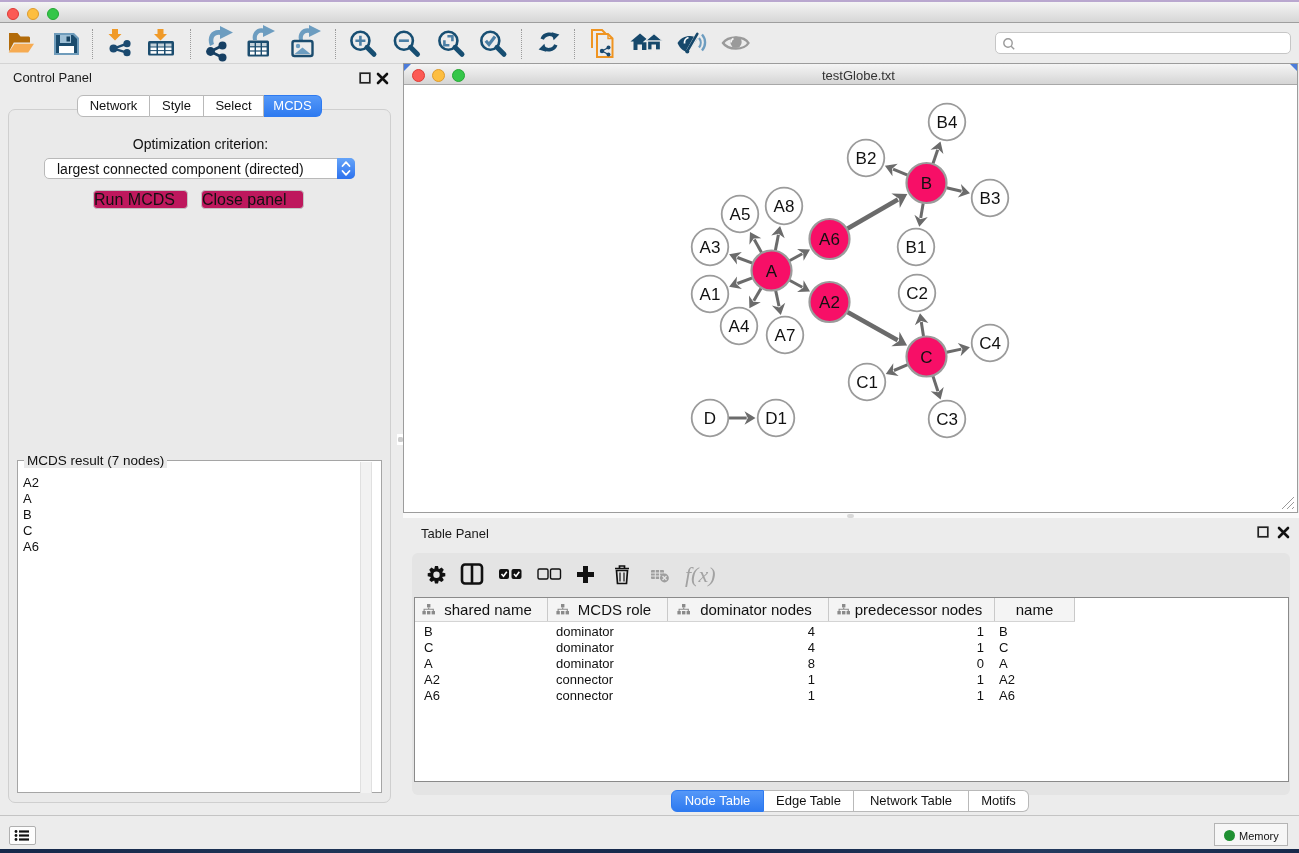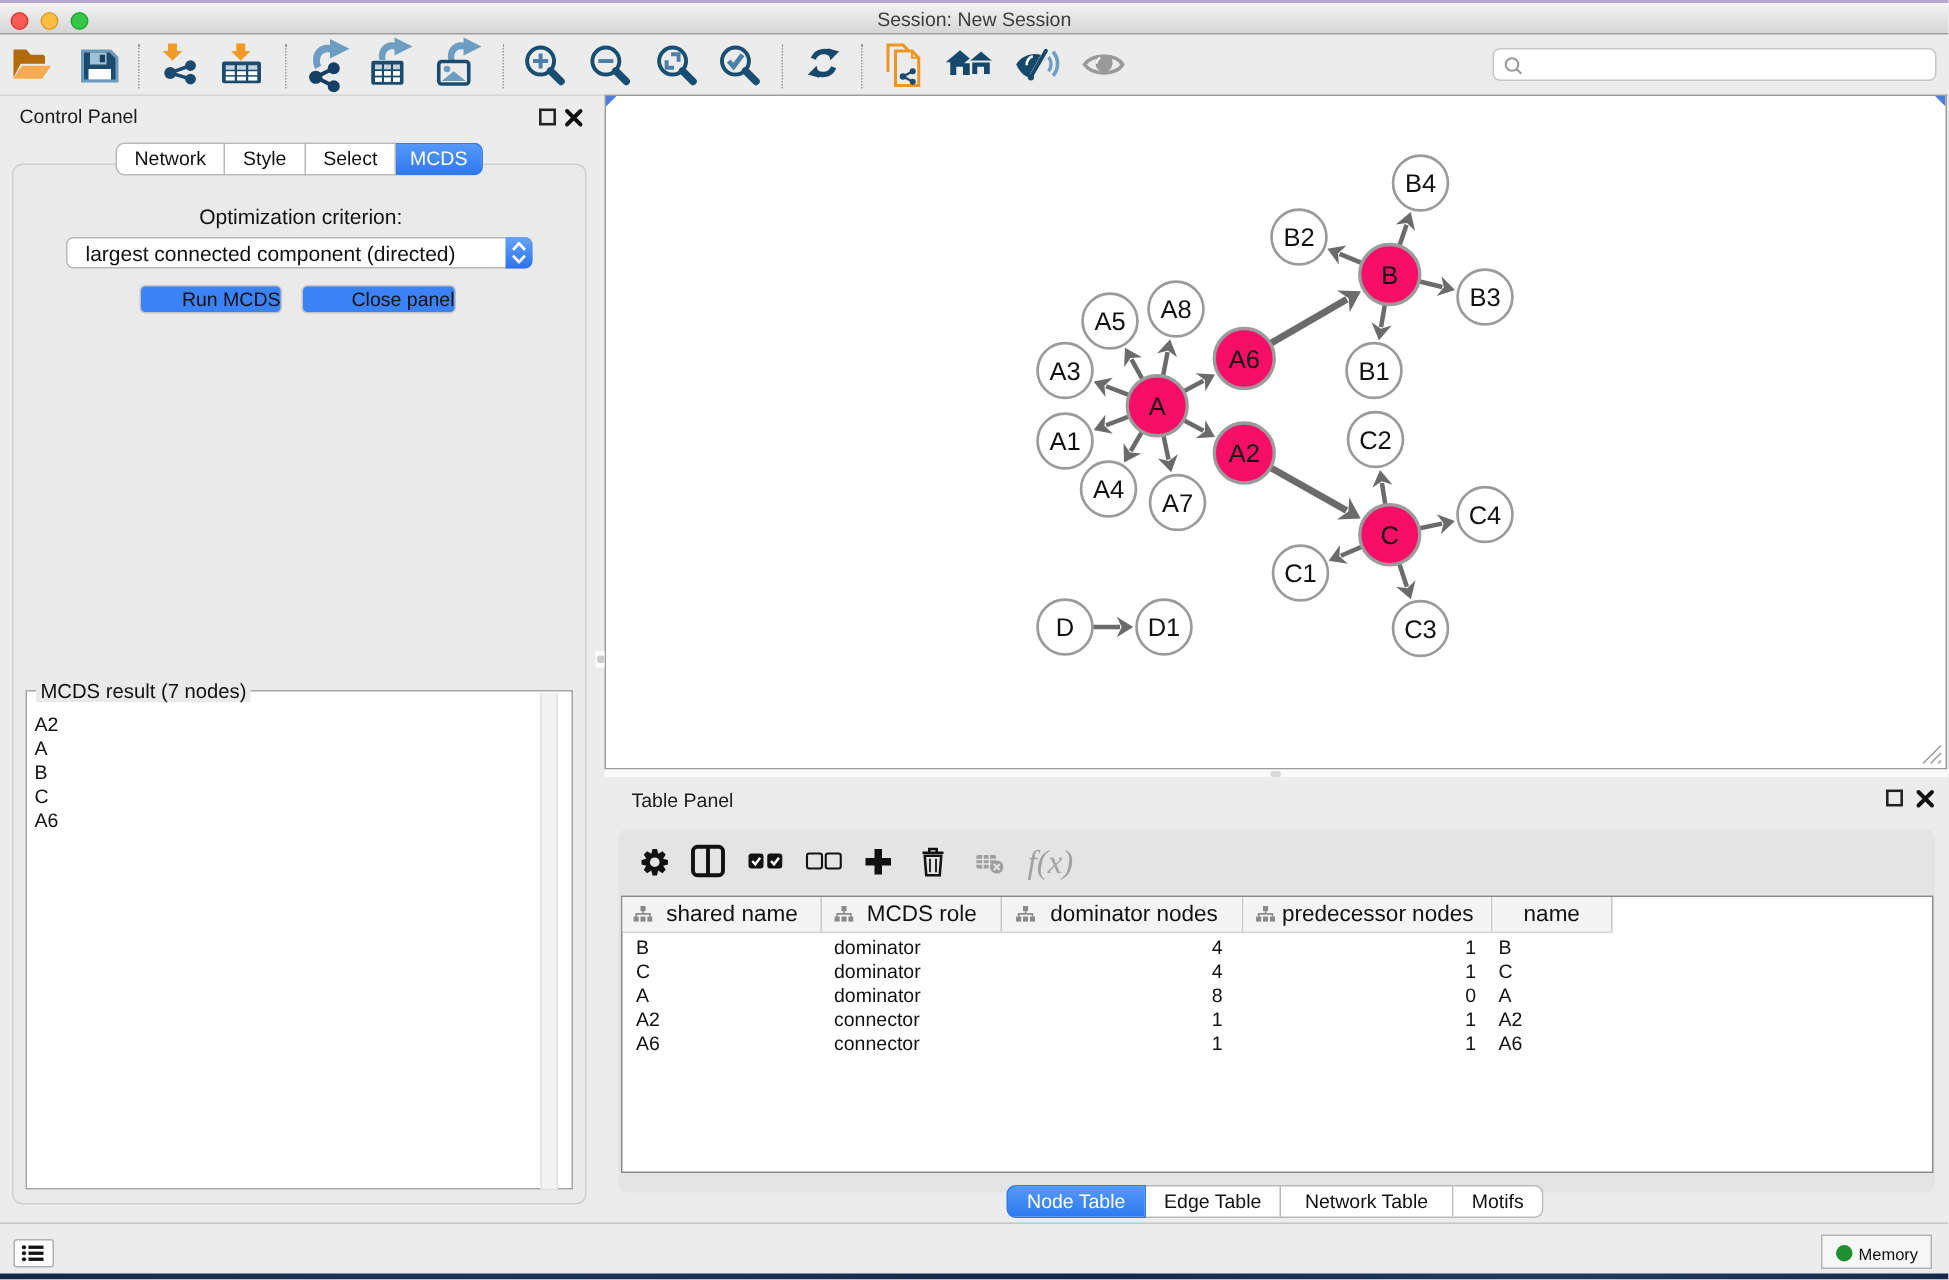--- a/index.html
+++ b/index.html
@@ -27,22 +27,22 @@
   border-left:none; padding:2px 0 3px; text-align:center; }
 .tab.first { border-left:1px solid #b9b9b9; border-radius:6px 0 0 6px; }
 .tab.last { border-radius:0 6px 6px 0; }
 .tab.sel { background:linear-gradient(#5598f8,#2e7af0); color:#fff; border-color:#2e7af0; }
 #optlabel { left:9px; top:136px; width:383px; text-align:center; font-size:14px; color:#111; }
 #dropdown { left:44px; top:158px; width:311px; height:21px; background:#fff;
   border:1px solid #b9b9b9; border-radius:5px; font-size:14px; color:#111; }
 #dropdown .txt { position:absolute; left:12px; top:2px; }
 #dropdown .spin { position:absolute; right:-1px; top:-1px; width:18px; height:21px;
   background:linear-gradient(#65a4f9,#2d72ee); border-radius:0 5px 5px 0; }
-.btn { position:absolute; height:19px; background:#3b82f6; border:1px solid #c3c3c3;
-  border-radius:4px; font-size:13px; color:#111; text-align:right; line-height:17px; }
+.btn { position:absolute; height:19px; background:#be185d; border:1px solid #c3c3c3;
+  border-radius:4px; font-size:16px; color:#111; text-align:left; line-height:17px; }
 #fieldset { left:17px; top:460px; width:365px; height:333px; background:#fff;
   border:1px solid #a5a5a5; }
 #fieldset .legend { position:absolute; left:6px; top:-8px; background:#eaeaea;
   padding:0 3px; font-size:13.5px; color:#111; }
 #fieldset .item { position:absolute; left:5px; font-size:13px; color:#111; }
 #fieldset .sbtrack { position:absolute; right:9px; top:1px; width:12px; height:331px;
   background:#f2f2f2; border-left:1px solid #e0e0e0; border-right:1px solid #e0e0e0; }
 
 #netwin { left:403px; top:63px; width:895px; height:450px; background:#fff;
   border:1px solid #9c9c9c; }
@@ -66,21 +66,20 @@
   background:#fdfdfd; border:1px solid #b0b0b0; border-radius:2px; }
 #membtn { position:absolute; left:1214px; top:7px; width:74px; height:23px;
   background:#f6f6f6; border:1px solid #b4b4b4; font-size:11px; color:#111; }
 </style></head>
 <body>
 <div id="purpletop" class="abs"></div>
 <div id="titlebar" class="abs">
   <div class="light" style="left:7px;top:6px;width:12px;height:12px;background:#fc5a54;border:0.5px solid #dd3b35;"></div>
   <div class="light" style="left:27px;top:6px;width:12px;height:12px;background:#fdbe40;border:0.5px solid #de9b2d;"></div>
   <div class="light" style="left:47px;top:6px;width:12px;height:12px;background:#35c649;border:0.5px solid #24a834;"></div>
-  <div class="t">Session: New Session</div>
 </div>
 <div id="toolbar" class="abs">
   <svg width="780" height="40" viewBox="0 0 780 40" style="position:absolute;left:0;top:0">
 
     <g>
       <path d="M9 9 L17.5 9 L20.5 12.5 L29 12.5 L30 13.5 L30 18.5 L13.8 18.5 L9 27.5 Z" fill="#b26b0a"></path>
       <path d="M14.6 19.8 L34 19.8 L28.2 28.5 L8.6 28.5 Z" fill="#f6ab52"></path>
     </g>
 
     <g>
@@ -258,20 +257,26 @@
   <div class="item" style="top:78px">A6</div>
 </div>
 
 <div id="netwin" class="abs">
   <svg style="position:absolute;left:0;top:0;z-index:5" width="7" height="7">
       <path d="M0 0 L7 0 L0 7 Z" fill="#3a6fd8" opacity="0.9"></path>
     </svg>
 <svg style="position:absolute;right:0;top:0;z-index:5" width="7" height="7">
       <path d="M0 0 L7 0 L7 7 Z" fill="#3a6fd8" opacity="0.9"></path>
     </svg>
+<div id="nettitle">
+    <div class="light" style="left:8px;top:5px;width:13px;height:13px;background:#fc5a54;border:0.5px solid #dd3b35;"></div>
+    <div class="light" style="left:28px;top:5px;width:13px;height:13px;background:#fdbe40;border:0.5px solid #de9b2d;"></div>
+    <div class="light" style="left:48px;top:5px;width:13px;height:13px;background:#35c649;border:0.5px solid #24a834;"></div>
+    <div class="t">testGlobe.txt</div>
+  </div>
   <svg id="graph" style="position:absolute;left:0;top:22px" width="893" height="427" viewBox="0 0 893 427" font-family="Liberation Sans, sans-serif">
 <line x1="529.0" y1="77.6" x2="533.7" y2="63.8" stroke="#6b6b6b" stroke-width="3"></line>
 <polygon points="536.5,55.4 539.4,68.0 534.0,62.7 526.5,63.7" fill="#6b6b6b"></polygon>
 <line x1="503.6" y1="89.2" x2="489.1" y2="83.2" stroke="#6b6b6b" stroke-width="3"></line>
 <polygon points="480.9,79.8 493.7,77.7 488.1,82.8 488.5,90.3" fill="#6b6b6b"></polygon>
 <line x1="542.5" y1="101.7" x2="557.5" y2="105.3" stroke="#6b6b6b" stroke-width="3"></line>
 <polygon points="566.0,107.3 553.8,111.4 558.6,105.5 556.9,98.1" fill="#6b6b6b"></polygon>
 <line x1="519.2" y1="117.2" x2="516.7" y2="132.1" stroke="#6b6b6b" stroke-width="3"></line>
 <polygon points="515.3,140.8 510.4,128.8 516.6,133.2 523.8,131.0" fill="#6b6b6b"></polygon>
 <line x1="357.5" y1="166.6" x2="350.3" y2="153.6" stroke="#6b6b6b" stroke-width="3"></line>

